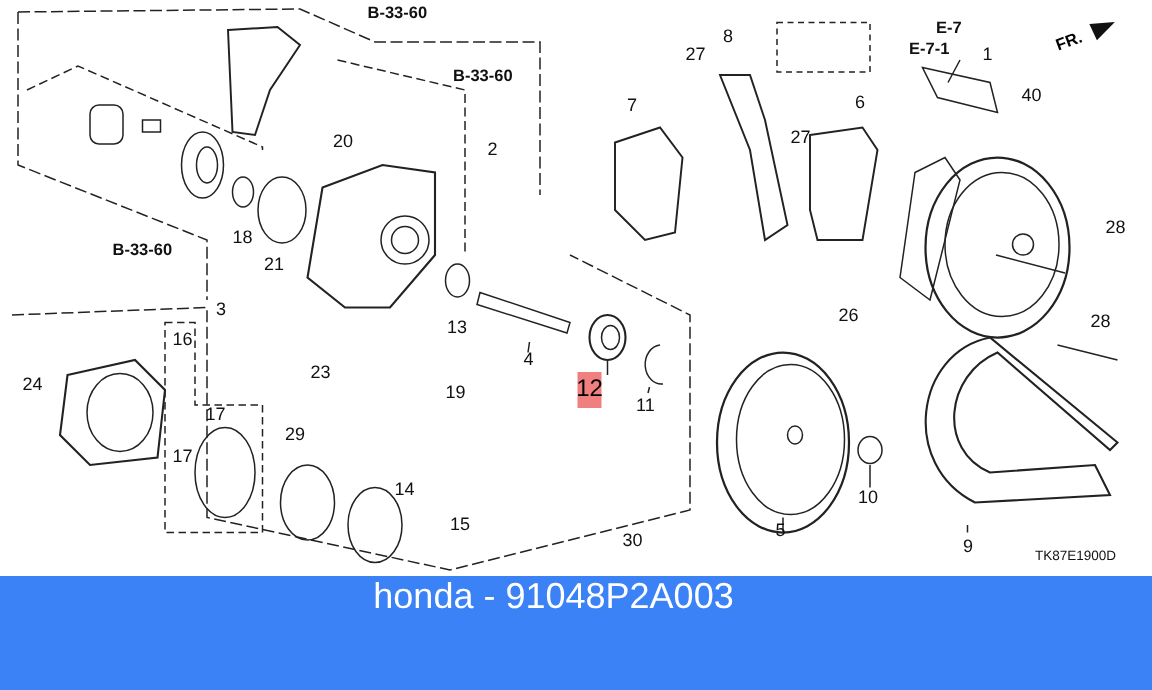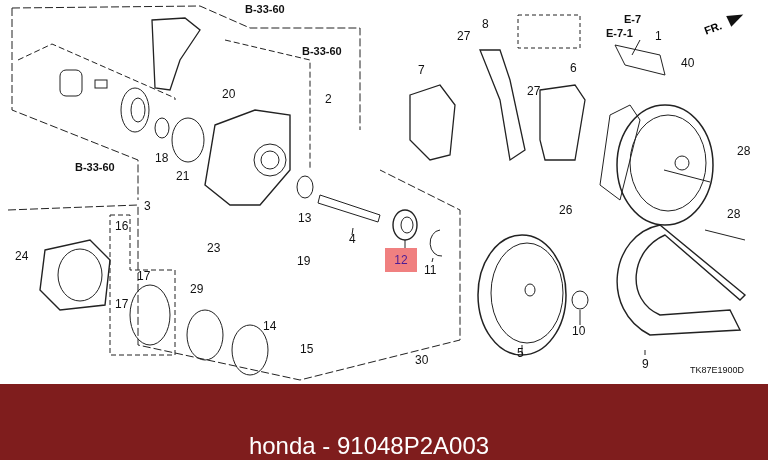--- a/index.html
+++ b/index.html
@@ -1,25 +1,25 @@
 <!DOCTYPE html>
 <html><head>
 <meta charset="utf-8">
 <style>
   html,body{margin:0;padding:0;}
   body{width:768px;height:460px;overflow:hidden;background:#fff;font-family:"Liberation Sans",sans-serif;position:relative;}
   #diagram{position:absolute;left:0;top:0;width:768px;height:384px;background:#fff;overflow:hidden;}
   #diagram svg{position:absolute;left:0;top:0;}
   .lbl{position:absolute;font-size:12px;color:#111;line-height:1;white-space:nowrap;}
   .ref{position:absolute;font-size:11px;font-weight:bold;color:#111;white-space:nowrap;line-height:1;}
-  .hl{position:absolute;background:#f08080;width:32px;height:24px;display:flex;align-items:center;justify-content:center;font-size:12px;color:#4c1d95;}
+  .hl{position:absolute;background:#f08080;width:16px;height:24px;display:flex;align-items:center;justify-content:center;font-size:16px;color:#000000;}
   .code{position:absolute;font-size:9px;color:#111;white-space:nowrap;}
   .fr{position:absolute;font-size:11px;font-weight:bold;transform:rotate(-20deg);}
   .watermark{position:absolute;font-size:96px;color:rgba(200,200,200,0.25);font-weight:300;left:250px;top:270px;letter-spacing:4px;}
-  #footer{position:absolute;left:0;top:384px;width:768px;height:76px;background:#7f1d1d;display:flex;align-items:flex-end;justify-content:center;}
+  #footer{position:absolute;left:0;top:384px;width:768px;height:76px;background:#3b82f6;display:flex;align-items:flex-start;justify-content:center;}
   #footer span{color:#fff;font-size:24px;font-family:"Liberation Sans",sans-serif;}
   .gap{display:inline-block;width:30px;}
 </style>
 </head>
 <body>
 
 <div id="diagram">
   <svg width="768" height="384">
     <g fill="none" stroke="#222" stroke-width="1">
 

